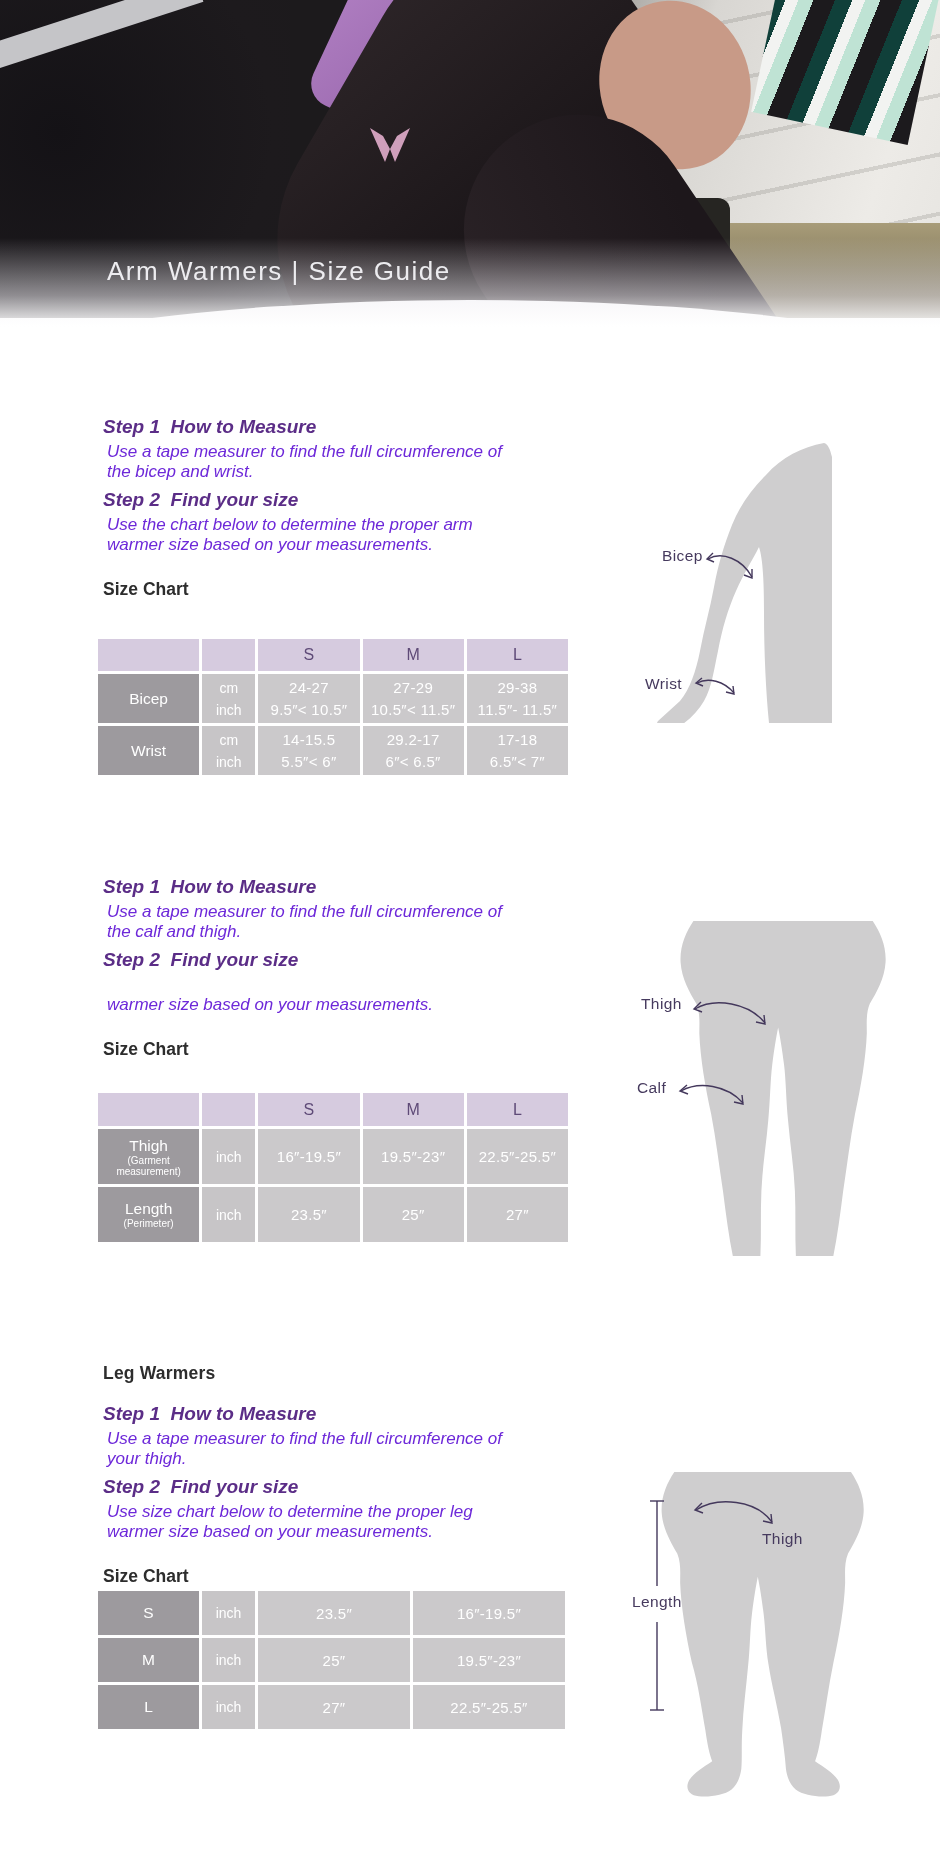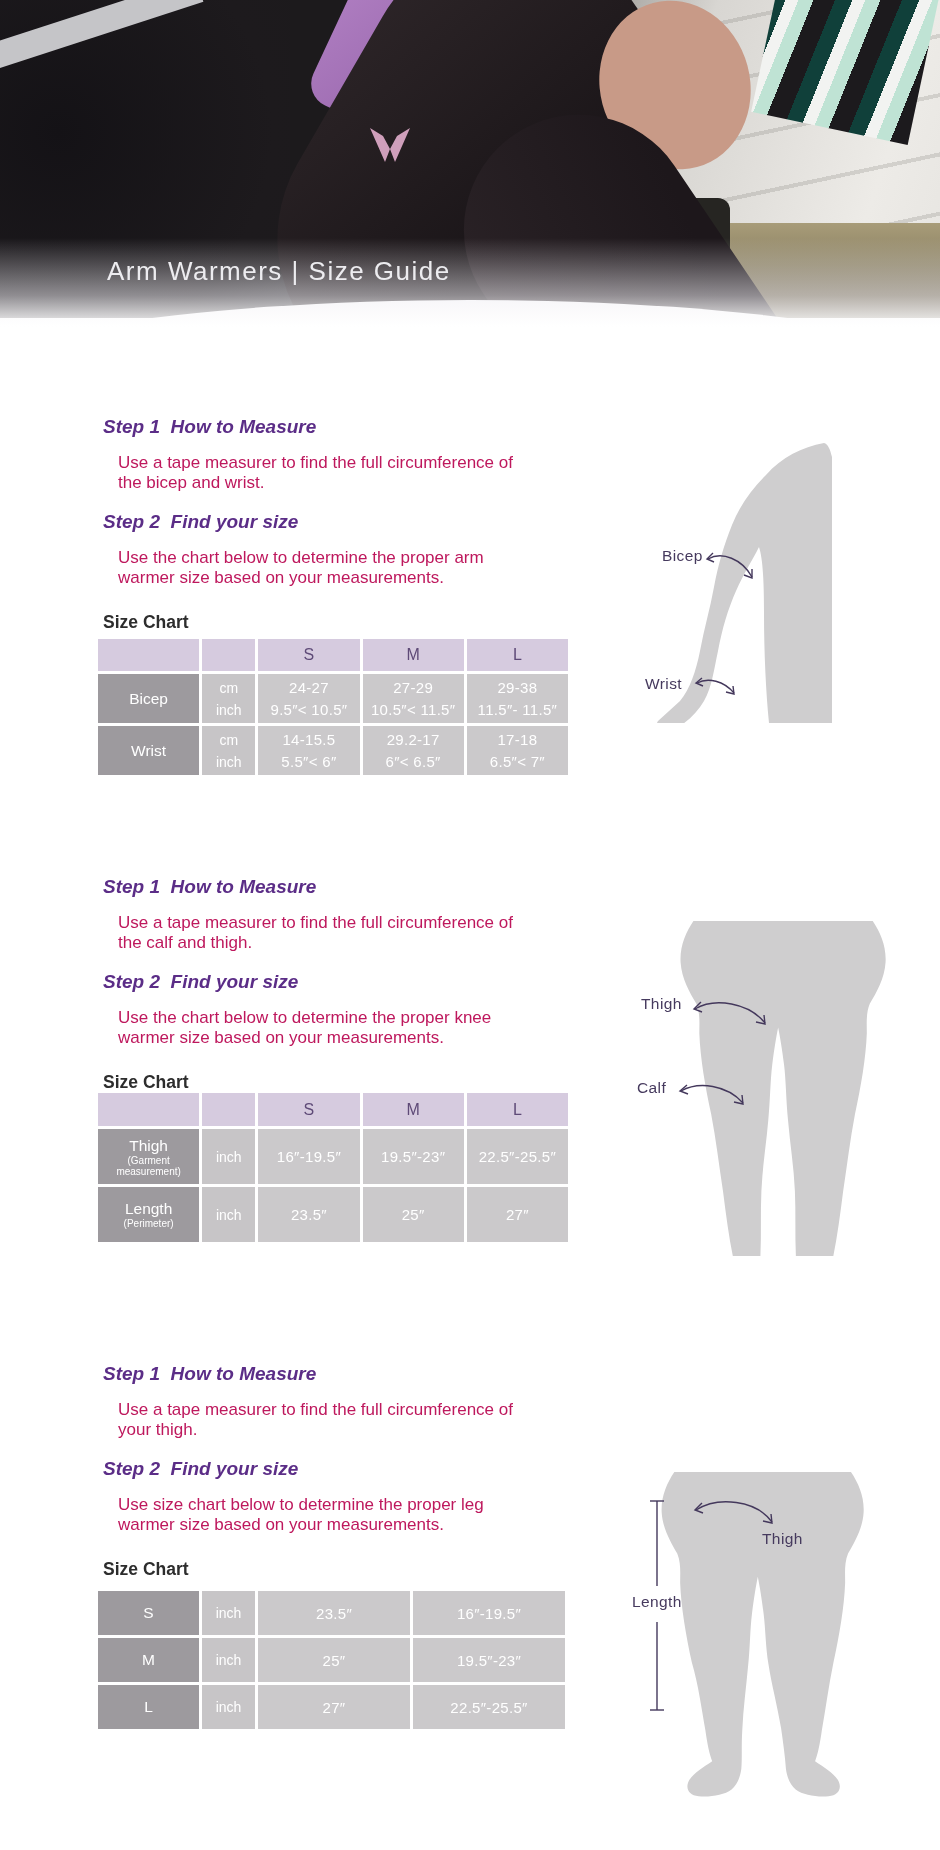--- a/index.html
+++ b/index.html
@@ -37,21 +37,21 @@
     letter-spacing:1.5px;z-index:5;}
   .hero-fade{position:absolute;left:0;top:238px;width:940px;height:120px;z-index:6;
     background:linear-gradient(to bottom,rgba(255,255,255,0) 0%,rgba(240,238,243,.55) 48%,rgba(255,255,255,.96) 74%,#ffffff 90%);}
   .hero-curve{position:absolute;left:-60px;top:300px;width:1060px;height:90px;background:#fff;z-index:6;
     border-radius:50% 50% 0 0 / 100% 100% 0 0;}
 
   
   .tblock{position:absolute;left:103px;width:450px;}
   .sec-h{font-size:17.5px;font-weight:bold;color:#2d2d2d;letter-spacing:.2px;margin:0 0 19px 0;}
   .step-title{font-size:19px;font-weight:bold;font-style:italic;color:#5b2d87;margin:0 0 3px 0;white-space:pre-wrap;}
-  .step-body{font-size:17px;color:#be185d;line-height:19.5px;margin:15px;}
+  .step-body{font-size:17px;font-style:italic;color:#6d28d9;line-height:19.5px;margin:4px;}
   .step-gap{height:4px;}
   .size-chart-h{font-size:17.5px;font-weight:bold;color:#2d2d2d;margin:25px 0 0 0;}
 
   
   .size-table{position:absolute;border-collapse:separate;border-spacing:3px;table-layout:fixed;}
   .size-table td{text-align:center;vertical-align:middle;color:#ffffff;padding:0;font-size:15px;}
   .size-table tr.head td{background:#d6cbdf;color:#5e4a77;font-size:16px;}
   .size-table td.lbl{background:#9d9a9e;font-size:15.5px;}
   .size-table td.unit{background:#c7c5c7;font-size:14px;}
   .size-table td.val{background:#cbc9cb;font-size:15px;letter-spacing:.3px;}
@@ -184,21 +184,21 @@
       <path class="arrow" d="M10,3 L4,8 L11,11"></path>
         <path class="arrow" d="M34,17 L42,19 L41,11"></path>
     </svg>
   </div>
 
   <div class="tblock" style="top:876px">
     <p class="step-title">Step 1  How to Measure</p>
     <p class="step-body"><span>Use a tape measurer to find the full circumference of</span><br><span>the calf and thigh.</span></p>
     <div class="step-gap"></div>
     <p class="step-title">Step 2  Find your size</p>
-    <p class="step-body"><span>Use the chart below to determine the proper knee</span><br><span>warmer size based on your measurements.</span></p>
+    <p class="step-body"><br><span>warmer size based on your measurements.</span></p>
     <h4 class="size-chart-h">Size Chart</h4>
   </div>
 
   <table class="size-table t-knee" style="left:95px;top:1090px;width:476px">
     <colgroup>
         <col style="width:101px">
         <col style="width:53px">
         <col style="width:101px">
         <col style="width:101px">
         <col style="width:101px">
@@ -252,20 +252,21 @@
     </svg>
     <div class="dlabel" style="left:22px;top:164px">Calf</div>
     <svg width="80" height="34" viewBox="0 0 80 34" style="position:absolute;left:60px;top:166px">
       <path class="arrow" d="M6,10 C24,0 52,4 68,22"></path>
       <path class="arrow" d="M12,4 L5,10 L13,13"></path>
         <path class="arrow" d="M59,21 L68,23 L67,14"></path>
     </svg>
   </div>
 
   <div class="tblock" style="top:1363px">
+    <h3 class="sec-h">Leg Warmers</h3>
     <p class="step-title">Step 1  How to Measure</p>
     <p class="step-body"><span>Use a tape measurer to find the full circumference of</span><br><span>your thigh.</span></p>
     <div class="step-gap"></div>
     <p class="step-title">Step 2  Find your size</p>
     <p class="step-body"><span>Use size chart below to determine the proper leg</span><br><span>warmer size based on your measurements.</span></p>
     <h4 class="size-chart-h">Size Chart</h4>
   </div>
 
   <table class="size-table t-leg" style="left:95px;top:1588px;width:470px">
     <colgroup>

